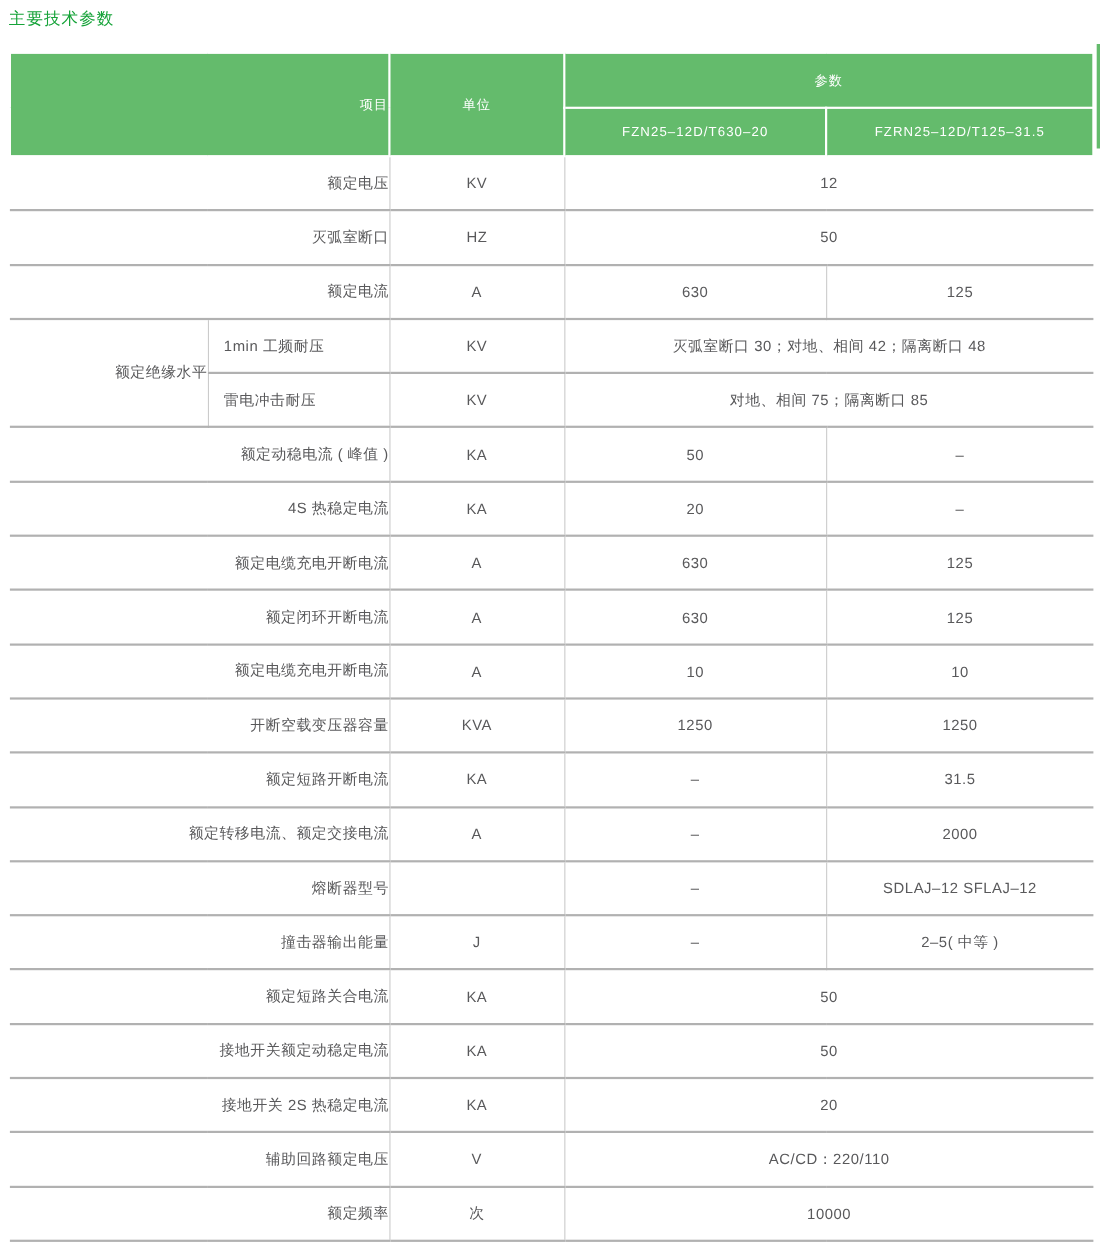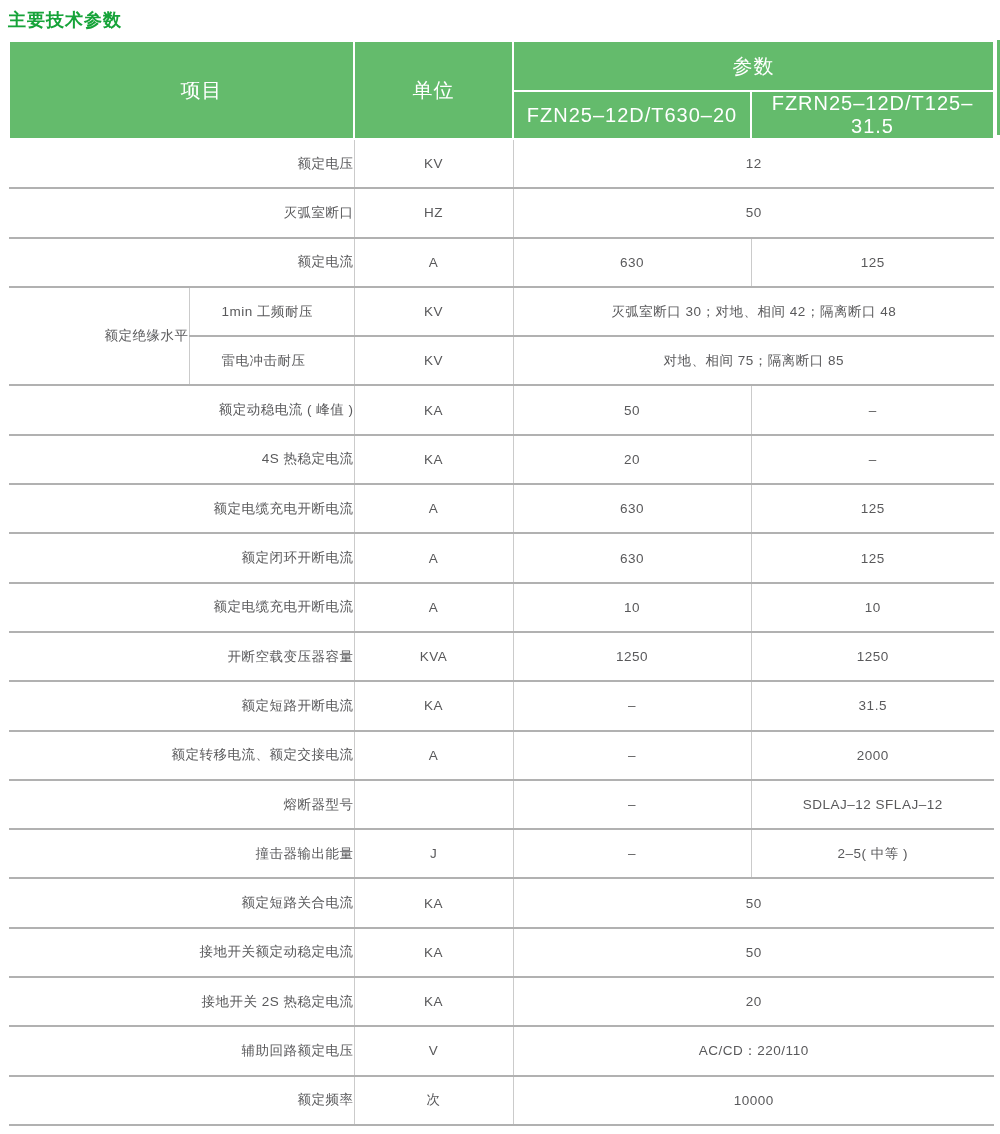--- a/index.html
+++ b/index.html
@@ -12,58 +12,58 @@
   *{margin:0;padding:0;box-sizing:border-box;}
   html,body{background:#fff;}
   body{
     width:1000px;height:1134px;
     font-family:"Liberation Sans","DejaVu Sans",sans-serif;
     position:relative;overflow:hidden;
   }
   .page{position:absolute;left:8px;top:8px;width:985px;}
   .page-title{
     color:var(--title-green);
-    font-size:18px;font-weight:bold;
+    font-size:15px;font-weight:normal;
     letter-spacing:1px;
-    margin-bottom:8px;
+    margin-bottom:20px;
   }
   table.spec{
     width:985px;
     border-collapse:collapse;
     table-layout:fixed;
   }
   
   thead th{
     background:var(--header-green);
     color:#fff;
     font-weight:normal;
-    font-size:20px;
+    font-size:12px;
     border:2px solid #fff;
     letter-spacing:1px;
   }
   thead tr.h-top th{height:50px;}
   thead tr.h-sub th{height:44px;}
-  th.h-item{text-align:center;padding-left:40px;}
+  th.h-item{text-align:right;padding-left:40px;}
   th.h-span2{height:94px;}
   
   tbody td{
     height:49.3px;
     color:var(--body-text);
     font-size:13.5px;
     text-align:center;
     border-top:2px solid var(--row-line);
     border-left:1px solid var(--col-line);
     letter-spacing:0.5px;
     overflow:hidden;
     white-space:nowrap;
   }
   tbody tr:first-child td{border-top:none;}
   tbody tr:last-child td{border-bottom:2px solid var(--row-line);}
   tbody td.k-item{text-align:right;padding-left:10px;border-left:none;}
-  tbody td.k-sub{text-align:left;padding-left:32px;}
+  tbody td.k-sub{text-align:left;padding-left:14px;}
   .edge-sliver{
     position:absolute;
     right:0;top:40px;
     width:3px;height:95px;
     background:var(--header-green);
   }
 </style>
 </head>
 <body>
 

